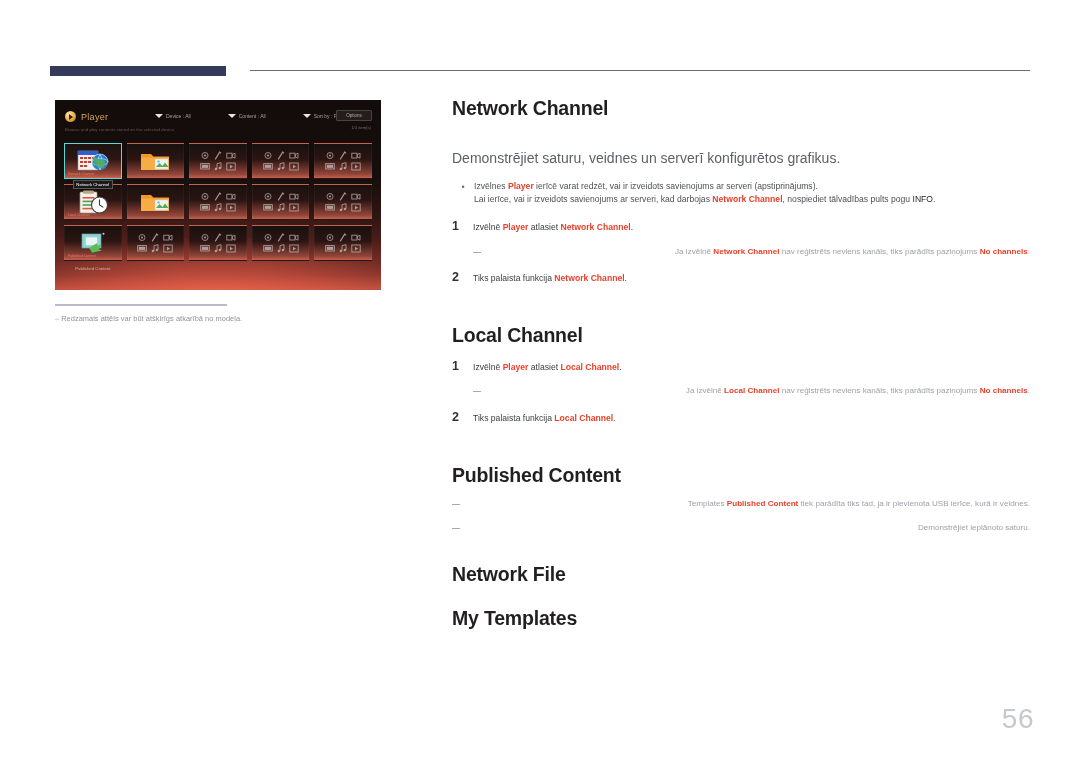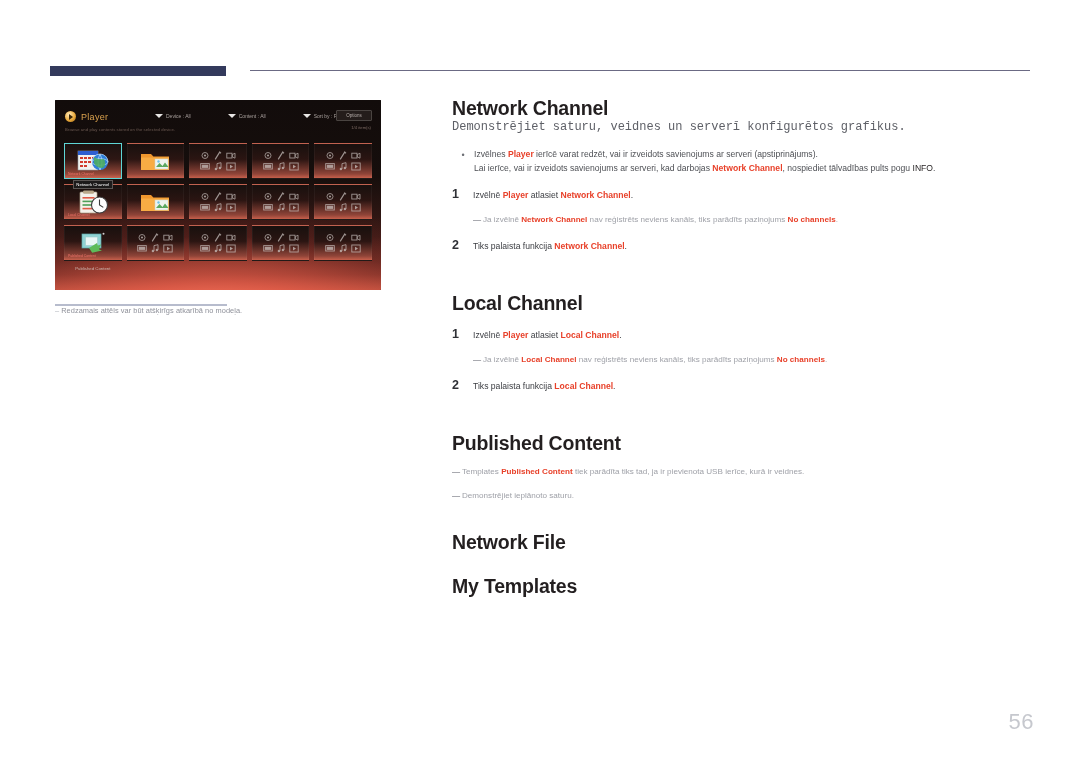--- a/index.html
+++ b/index.html
@@ -224,20 +224,21 @@
   .ico-folder { width: 30px; height: 22px; position: relative; }
   .ico-pub { width: 30px; height: 22px; position: relative; }
 
   .caption-rule {
     margin-top: 14px;
     width: 172px;
     height: 1.5px;
     background: #b7bccd;
   }
   .caption {
+    margin-top: 8px;
     font-size: 7.4px;
     color: #8e9099;
     letter-spacing: 0.05px;
   }
   .caption .dash {
     color: #b0b3bb;
     margin-right: 2px;
   }
 
   
@@ -249,25 +250,24 @@
   }
 
   h2.sec {
     font-size: 19.5px;
     font-weight: bold;
     color: #231f20;
     letter-spacing: -0.2px;
     line-height: 1.1;
   }
   .intro {
-    font-size: 12px;
+    font-size: 14px;
     color: #5d5f66;
-    margin-top: 0;
+    margin-top: 29px;
     line-height: 1.45;
-    font-family: Liberation Mono, monospace;
   }
 
   .bullet-row {
     display: flex;
     margin-top: 11px;
     font-size: 8.6px;
     color: #4e5055;
     line-height: 1.6;
   }
   .bullet-dot {
@@ -304,36 +304,36 @@
     color: #9fa1a8;
     line-height: 1.5;
   }
   .note-row.indent { margin-left: 21px; }
   .note-dash {
     flex: 0 0 10px;
     color: #8d8f96;
     font-weight: bold;
     letter-spacing: -1px;
   }
-  .note-body { flex: 1; }
+  .note-body { flex: 1; text-align: right; }
 
   b.red { color: #e8412a; font-weight: bold; }
   b.blk { color: #231f20; font-weight: normal; }
   .note-body b.red { color: #e8412a; }
 
   .gap-lg { height: 40px; }
   .gap-md { height: 30px; }
   .gap-sm { height: 22px; }
 
   
   .page-num {
     position: absolute;
     right: 46px;
     bottom: 28px;
-    font-size: 22px;
+    font-size: 28px;
     color: #c6c8ce;
     letter-spacing: 0.5px;
   }
 </style>
 </head>
 <body>
 
 <div class="header-rule">
   <div class="tab-block"></div>
   <div class="thin-line"></div>

